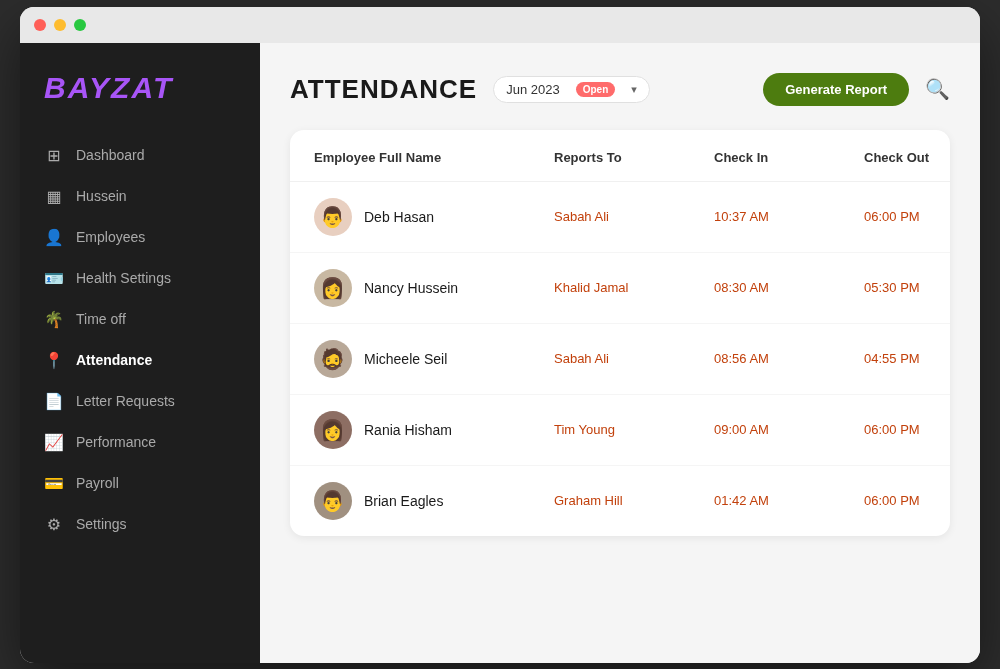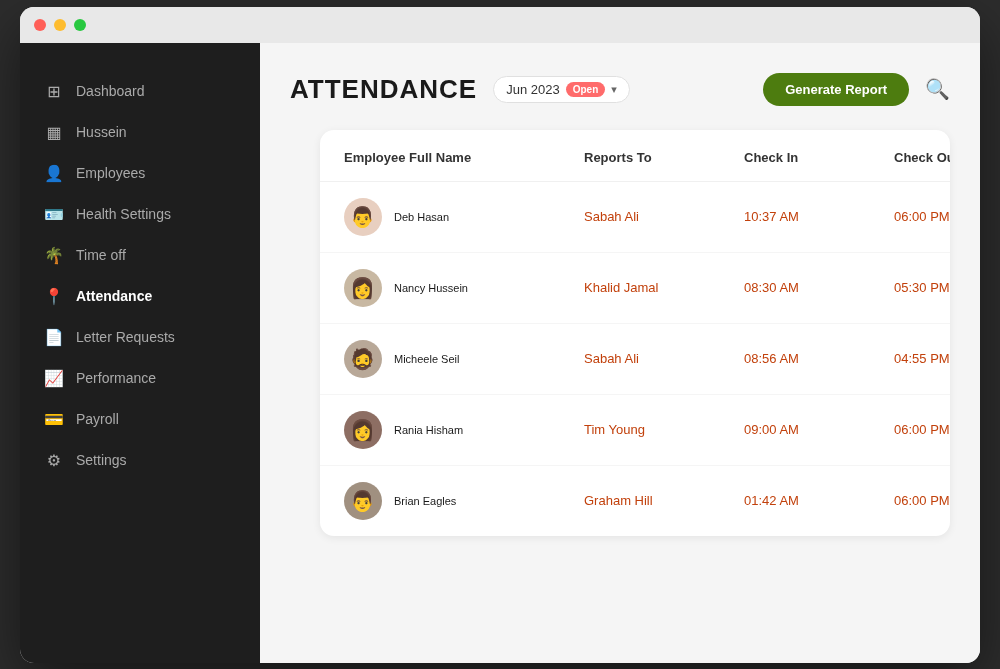--- a/index.html
+++ b/index.html
@@ -83,21 +83,21 @@
     .page-title {
       font-size: 26px;
       font-weight: 800;
       letter-spacing: 1px;
       color: #1a1a1a;
       text-transform: uppercase;
     }
     .date-badge {
       display: flex;
       align-items: center;
-      gap: 6px;
+      gap: 16px;
       background: #fff;
       border: 1px solid #e0e0e0;
       border-radius: 20px;
       padding: 5px 12px;
       font-size: 13px;
       color: #333;
       cursor: pointer;
     }
     .open-badge {
       background: #ff6b6b;
@@ -124,21 +124,20 @@
       border: none;
       cursor: pointer;
       font-size: 20px;
       color: #a855f7;
     }
     .table-card {
       background: #fff;
       border-radius: 14px;
       overflow: hidden;
       box-shadow: 0 2px 8px rgba(0,0,0,0.07);
-      margin-left: 30px;
     }
     .table-header {
       display: grid;
       grid-template-columns: 240px 160px 150px 150px 120px;
       padding: 20px 24px 16px 24px;
       border-bottom: 1px solid #f0f0f0;
     }
     .th {
       font-size: 13px;
       font-weight: 600;
@@ -163,40 +162,41 @@
       border-radius: 50%;
       background: #ccc;
       overflow: hidden;
       flex-shrink: 0;
       display: flex;
       align-items: center;
       justify-content: center;
       font-size: 16px;
     }
     .emp-name {
-      font-size: 11px;
+      font-size: 14px;
       font-weight: 500;
       color: #1a1a1a;
     }
     .td {
       font-size: 13px;
       color: #c2410c;
     }
   </style>
 </head>
 <body>
 
 <div class="window">
   <div class="titlebar">
     <div class="dot dot-red"></div>
     <div class="dot dot-yellow"></div>
     <div class="dot dot-green"></div>
   </div>
   <div class="app-layout">
     <aside class="sidebar">
+      <div class="logo">BAYZAT</div>
       <nav id="nav-container">
           <div class="nav-item">
             <span class="nav-icon">⊞</span>
             <span>Dashboard</span>
           </div>
           <div class="nav-item">
             <span class="nav-icon">▦</span>
             <span>Hussein</span>
           </div>
           <div class="nav-item">

